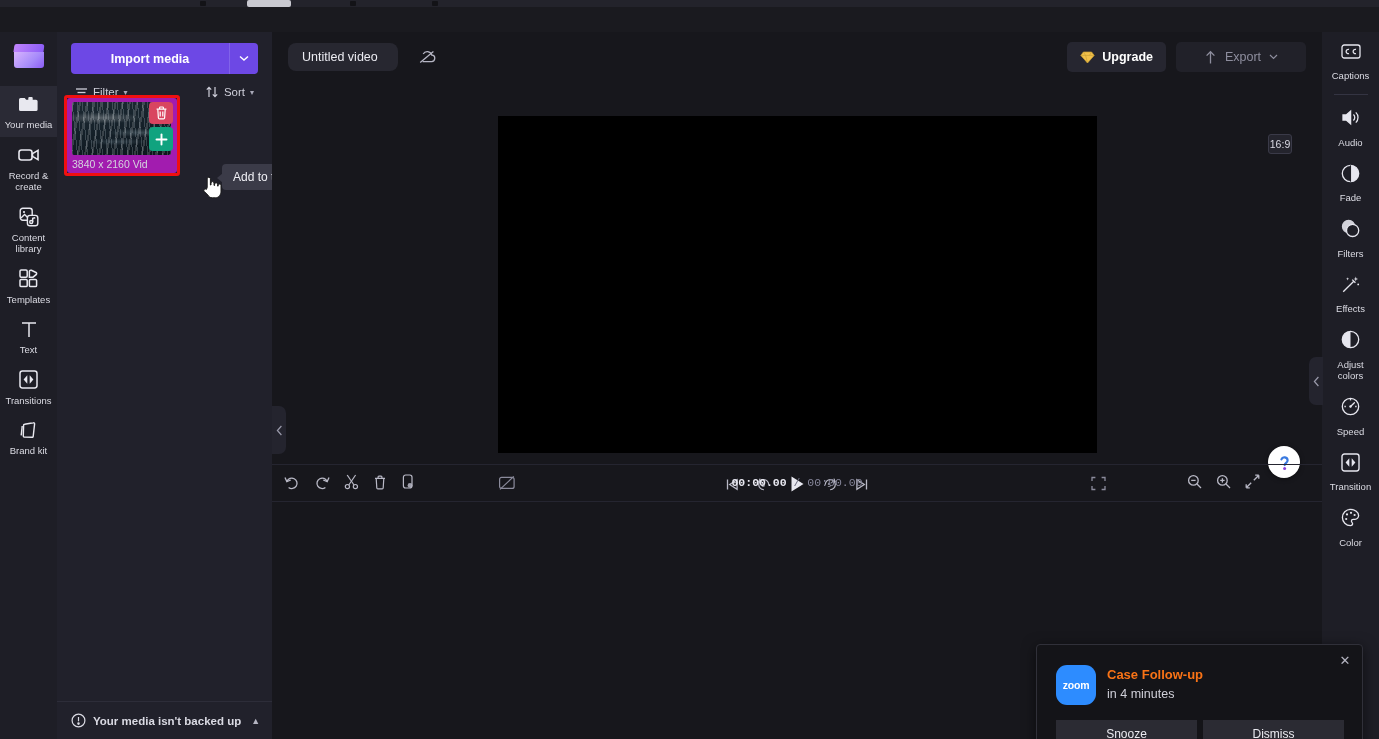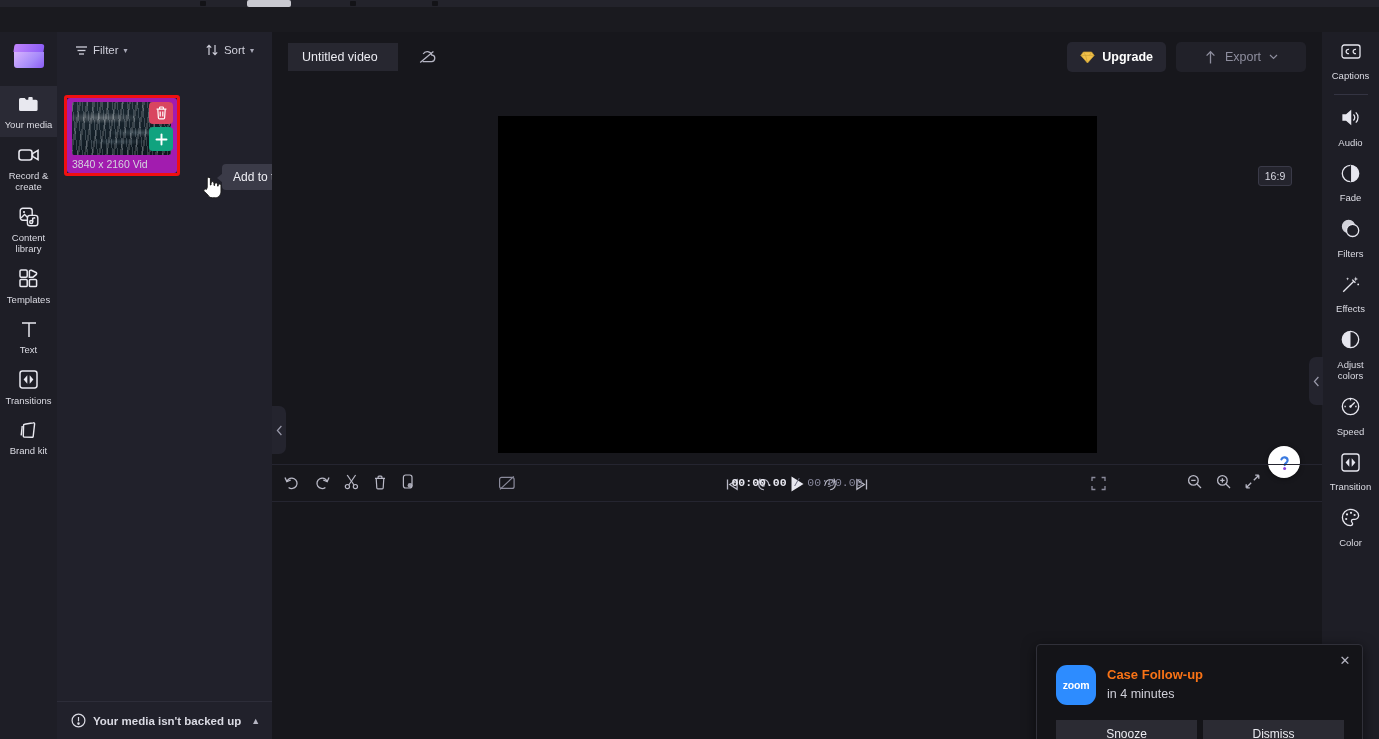--- a/index.html
+++ b/index.html
@@ -172,21 +172,21 @@
 
   
   .center {
     position: absolute; left: 272px; top: 0; right: 57px; height: 707px;
     background: #17171c;
   }
   
   .center-top { position: absolute; left: 0; top: 0; right: 0; height: 49px; }
   .title-pill {
     position: absolute; left: 16px; top: 11px; height: 28px; min-width: 110px;
-    background: #272730; border-radius: 0; display: flex; align-items: center;
+    background: #272730; border-radius: 8px; display: flex; align-items: center;
     padding: 0 14px; color: #ececf2; font-size: 12.5px; cursor: text;
   }
   .cloud-off {
     position: absolute; left: 140px; top: 11px; width: 30px; height: 28px;
     display: flex; align-items: center; justify-content: center; cursor: pointer;
   }
   .upgrade-btn {
     position: absolute; right: 156px; top: 10px; height: 30px;
     background: #262630; border: none; border-radius: 5px;
     display: flex; align-items: center; gap: 7px; padding: 0 13px;
@@ -201,24 +201,24 @@
 
   
   .preview-stage {
     position: absolute; left: 0; top: 49px; right: 0; height: 412px;
   }
   .preview-video {
     position: absolute; left: 226px; top: 35px; width: 599px; height: 337px;
     background: #000;
   }
   .ratio-badge {
-    position: absolute; right: 30px; top: 53px; width: 34px; height: 20px;
+    position: absolute; right: 30px; top: 53px; width: 24px; height: 20px;
     background: #24242d; border: 1px solid #3a3a48; border-radius: 3px;
     display: flex; align-items: center; justify-content: center;
-    font-size: 10.5px; color: #d8d8e2; cursor: pointer; margin-top: 32px;
+    font-size: 10.5px; color: #d8d8e2; cursor: pointer;
   }
   .collapse-left {
     position: absolute; left: 0px; top: 325px; width: 14px; height: 48px;
     background: #24242e; border-radius: 0 7px 7px 0;
     display: flex; align-items: center; justify-content: center; cursor: pointer;
   }
   .help-fab {
     position: absolute; right: 22px; top: 365px; width: 32px; height: 32px;
     background: #fff; border-radius: 50%; display: flex; align-items: center; justify-content: center;
     cursor: pointer; font-size: 17px; font-weight: bold; color: #3a7ae0;
@@ -440,20 +440,28 @@
             <path d="M5.6 3.2 L14.4 1.8 A1 1 0 0 1 15.6 2.9 L14.2 15.4 A1 1 0 0 1 13 16.3 L5.2 16 A1 1 0 0 1 4.3 15 L4.6 4.2 A1 1 0 0 1 5.6 3.2 Z"></path>
             <path d="M3.2 5 L2.2 14.4"></path>
           </svg>
         </span>
         <span class="ri-lbl">Brand kit</span>
       </div>
     </div>
 
     <div class="media-panel">
 
+      <div class="import-row">
+        <button class="import-btn">Import media</button>
+        <button class="import-caret">
+          <svg width="10" height="7" viewBox="0 0 10 7">
+              <path d="M1 1.5 L5 5 L9 1.5" fill="none" stroke="#fff" stroke-width="1.4"></path>
+            </svg>
+        </button>
+      </div>
 
       <div class="fs-row">
         <button class="fs-btn">
           <svg width="13" height="11" viewBox="0 0 13 11">
             <line x1="1" y1="2" x2="12" y2="2" stroke="#cfcfda" stroke-width="1.3"></line>
             <line x1="2.5" y1="5.5" x2="10.5" y2="5.5" stroke="#cfcfda" stroke-width="1.3"></line>
             <line x1="4" y1="9" x2="9" y2="9" stroke="#cfcfda" stroke-width="1.3"></line>
           </svg>
           <span>Filter</span>
           <span class="cv">▾</span>

